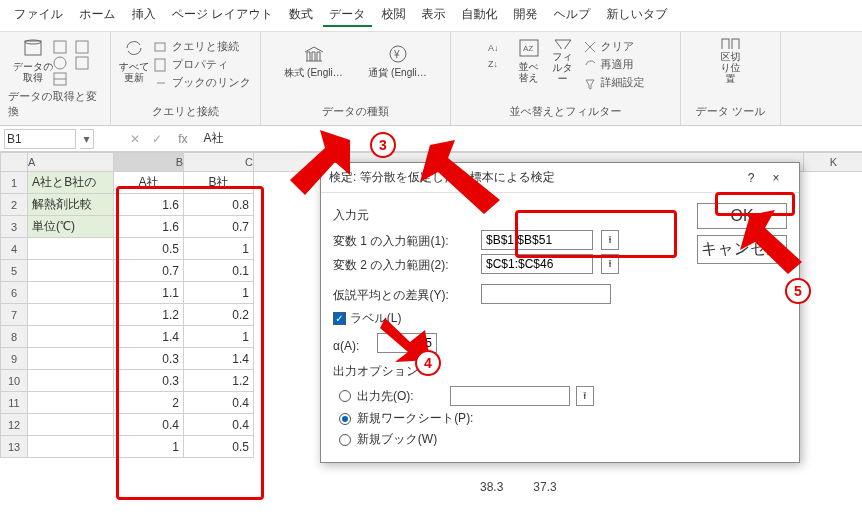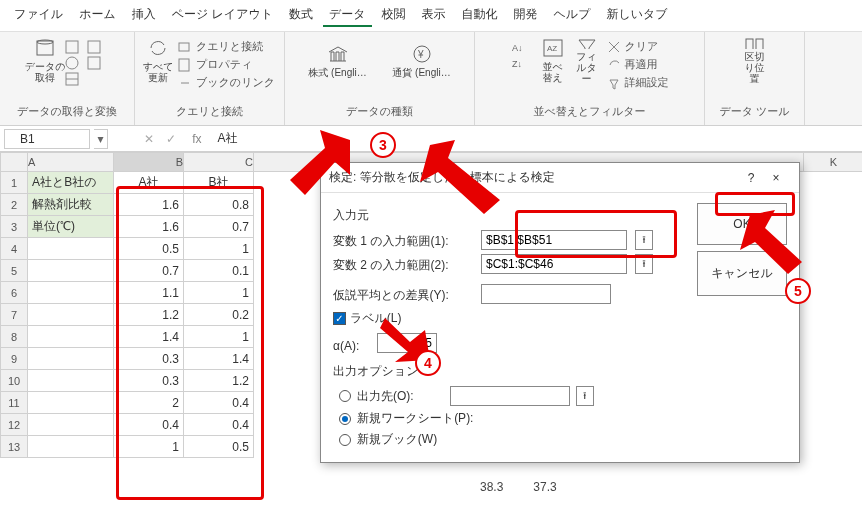--- a/index.html
+++ b/index.html
@@ -10,21 +10,21 @@
 .ribbon{display:flex;background:#f5f5f5;border-bottom:1px solid #d0d0d0;height:94px}
 .rgroup{border-right:1px solid #d8d8d8;padding:4px 8px;display:flex;flex-direction:column;justify-content:space-between;align-items:center}
 .rgroup .icons{display:flex;gap:6px;align-items:flex-start;flex:1}
 .rgroup .lbl{font-size:11px;color:#555;padding:2px 0}
 .ricon{width:28px;height:48px;display:flex;flex-direction:column;align-items:center;justify-content:center;gap:2px}
 .ricon svg{width:22px;height:22px}
 .rtxt{font-size:10px;color:#444;line-height:1.1;text-align:center}
 .smicon{display:flex;align-items:center;gap:4px;font-size:11px;color:#555;padding:1px 0}
 .smicon svg{width:14px;height:14px}
 .formula{display:flex;align-items:center;border-bottom:1px solid #d0d0d0;height:26px;font-size:12px}
-.namebox{width:86px;border:1px solid #ccc;margin:2px 4px;padding:2px 15px;background:#fff}
+.namebox{width:72px;border:1px solid #ccc;margin:2px 4px;padding:2px 2px;background:#fff}
 .fdrop{width:14px;border:1px solid #ccc;border-left:none;margin:2px 0;padding:2px;background:#fff;color:#666;text-align:center}
 .ffx{padding:0 10px;color:#888;}
 .fval{padding:0 6px}
 .sheet{display:flex}
 .rowhdrs{display:flex;flex-direction:column}
 .corner{width:28px;height:20px;background:#f0f0f0;border:1px solid #d0d0d0}
 .rowh{width:28px;height:22px;background:#f0f0f0;border:1px solid #d0d0d0;border-top:none;display:flex;align-items:center;justify-content:center;font-size:11px;color:#555}
 .cols{display:flex;flex-direction:column}
 .colhdrs{display:flex}
 .colh{height:20px;background:#f0f0f0;border:1px solid #d0d0d0;border-left:none;display:flex;align-items:center;justify-content:center;font-size:11px;color:#555}
@@ -38,26 +38,26 @@
 .redbox{position:absolute;border:3px solid #e60000;border-radius:4px;pointer-events:none}
 .arrow{position:absolute;pointer-events:none}
 .circ{position:absolute;width:26px;height:26px;border:2px solid #e60000;border-radius:50%;color:#e60000;font-weight:bold;display:flex;align-items:center;justify-content:center;font-size:14px;background:#fff;pointer-events:none}
 .dialog{position:absolute;left:320px;top:162px;width:480px;background:#fff;border:1px solid #888;box-shadow:2px 2px 10px rgba(0,0,0,.3)}
 .dtitle{display:flex;align-items:center;padding:6px 8px;font-size:12px;border-bottom:1px solid #e0e0e0}
 .dtitle .t{flex:1}
 .dclose{width:20px;text-align:center;cursor:default}
 .dbody{display:flex;padding:10px 12px;gap:10px}
 .dleft{flex:1}
 .dright{width:90px;display:flex;flex-direction:column;gap:6px}
-.dbtn{border:1px solid #888;padding:13px 0;text-align:center;background:#fdfdfd;font-size:12px}
+.dbtn{border:1px solid #888;padding:3px 0;text-align:center;background:#fdfdfd;font-size:16px}
 .sect{font-size:12px;margin:4px 0 6px}
 .frow{display:flex;align-items:flex-end;gap:8px;margin:4px 0}
 .flabel{width:140px;font-size:12px}
 .finput{border:1px solid #888;padding:2px 4px;font-size:12px;background:#fff}
-.range{width:146px}
+.range{width:112px}
 .pickbtn{width:18px;height:20px;border:1px solid #888;background:#fff;display:flex;align-items:center;justify-content:center;font-size:10px}
 .chk{display:flex;align-items:center;gap:4px;font-size:12px;margin:6px 0}
 .chkbox{width:13px;height:13px;border:1px solid #555;background:#0067c0;color:#fff;font-size:10px;display:flex;align-items:center;justify-content:center}
 .radio{display:flex;align-items:center;gap:6px;font-size:12px;margin:4px 0 4px 6px}
 .rcircle{width:12px;height:12px;border:1px solid #555;border-radius:50%;display:flex;align-items:center;justify-content:center}
 .rdot{width:6px;height:6px;background:#0067c0;border-radius:50%}
 .ul{text-decoration:underline}
 .floatvals{position:absolute;left:480px;top:480px;font-size:12px;color:#444;display:flex;gap:30px}
 </style>
 </head>
@@ -72,21 +72,21 @@
   <span class="active">データ</span>
   <span>校閲</span>
   <span>表示</span>
   <span>自動化</span>
   <span>開発</span>
   <span>ヘルプ</span>
   <span>新しいタブ</span>
 </div>
 
 <div class="ribbon">
-  <div class="rgroup" style="width:135px">
+  <div class="rgroup" style="width:111px">
     <div class="icons">
       <div class="ricon">
         <svg>
             <rect x="3" y="4" width="16" height="14" fill="none" stroke="#666"></rect>
             <ellipse cx="11" cy="5" rx="8" ry="2" fill="none" stroke="#666"></ellipse>
           </svg>
         <div class="rtxt" style="white-space:pre">データの
 取得</div>
       </div>
       <div style="display:flex;flex-direction:column;gap:2px;padding-top:4px">

